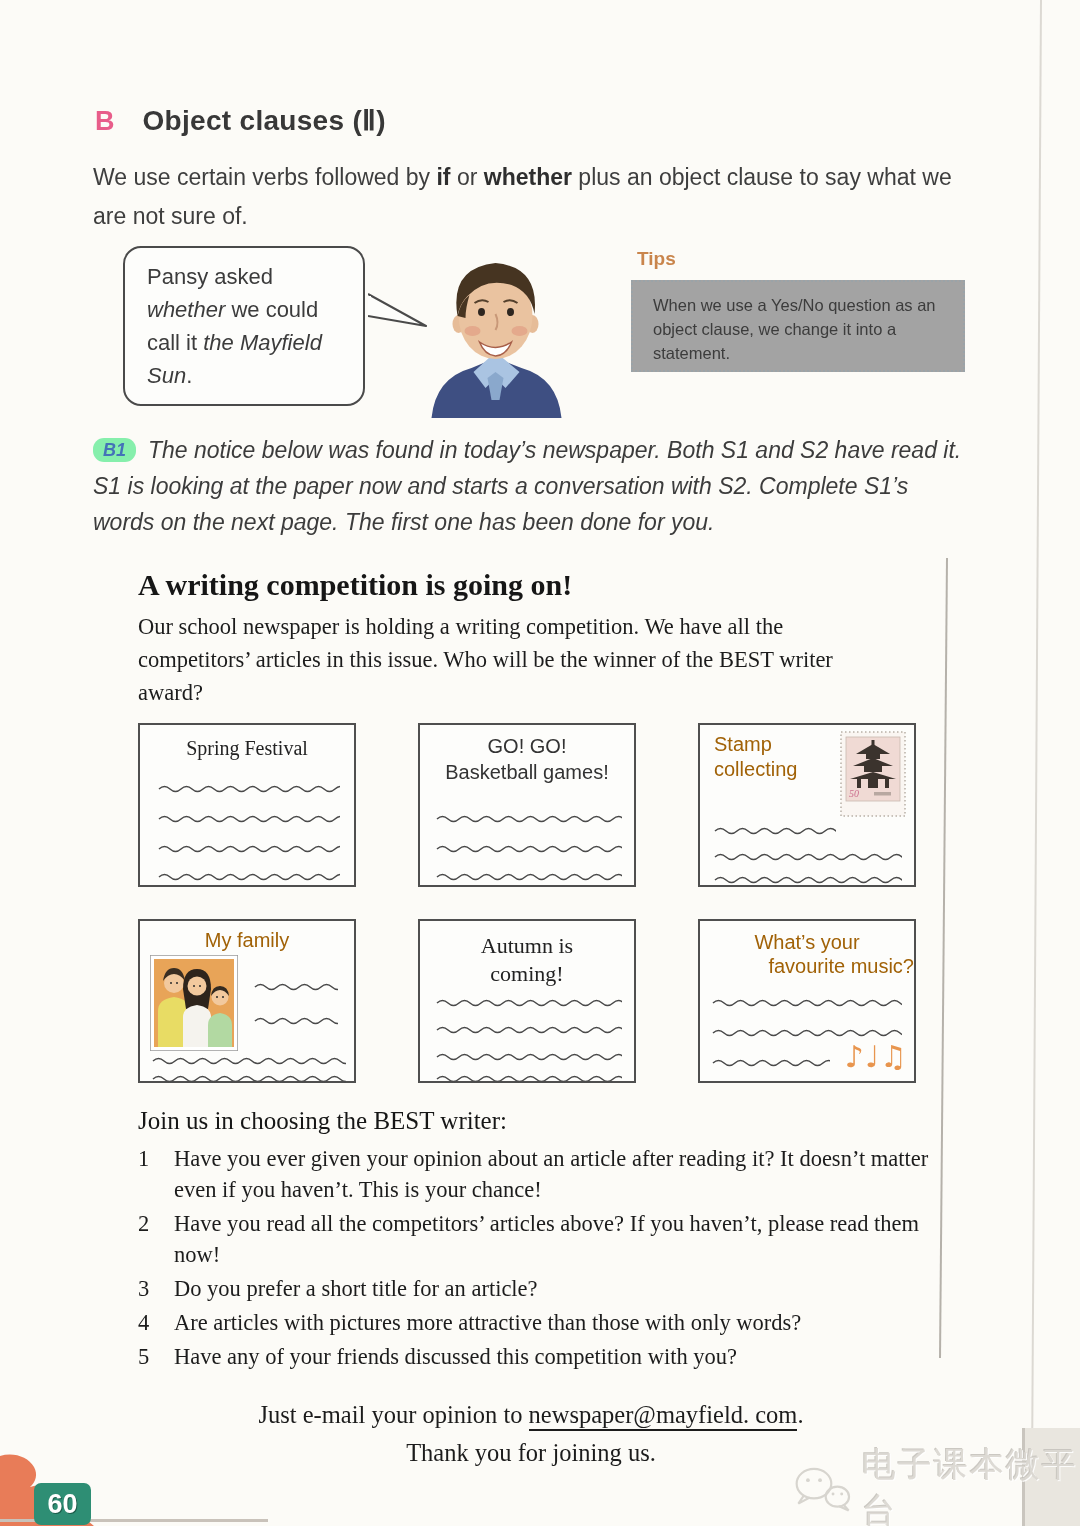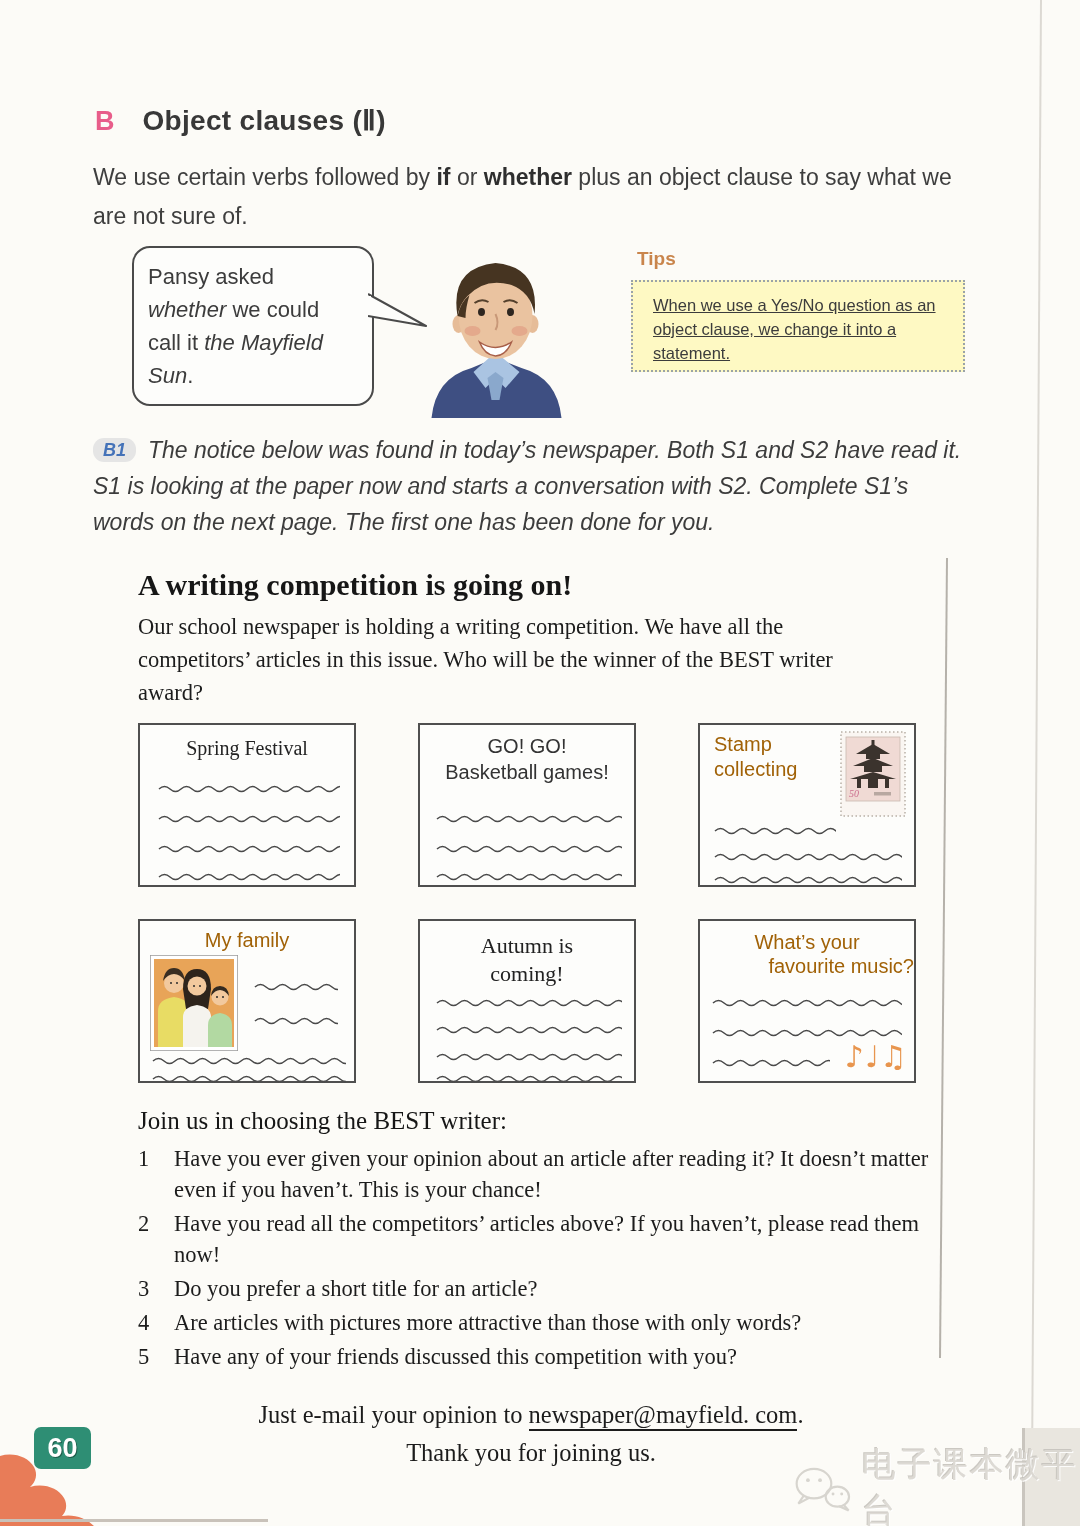--- a/index.html
+++ b/index.html
@@ -10,39 +10,39 @@
   }
 
   
   .sec-head { position:absolute; left:95px; top:104px; display:flex; align-items:baseline; }
   .sec-label { color:#e85d8a; font-weight:bold; font-size:27px; margin-right:28px; }
   .sec-title { color:#383838; font-weight:bold; font-size:28px; letter-spacing:.3px; }
   .intro-p { position:absolute; left:93px; top:158px; width:885px; font-size:23px; line-height:39px; color:#3e3e3e; }
   .intro-p b { color:#2e2e2e; }
 
   
-  .bubble { position:absolute; left:132px; top:246px; width:242px; min-height:110px;
+  .bubble { position:absolute; left:123px; top:246px; width:242px; min-height:110px;
     border:2px solid #4a4a4a; border-radius:18px; background:#fdfdfb;
-    padding:12px 14px; font-size:22px; line-height:33px; color:#3c3c3c; }
+    padding:12px 22px; font-size:22px; line-height:33px; color:#3c3c3c; }
   .bubble i { font-style:italic; }
   .bubble-tail { position:absolute; left:368px; top:292px; }
 
   
   .boy { position:absolute; left:413px; top:250px; }
 
   
   .tips-title { position:absolute; left:637px; top:248px; color:#c9854c; font-weight:bold; font-size:19px; }
   .tips-box { position:absolute; left:631px; top:280px; width:334px; height:92px;
-    border:2px dotted #9aa3a8; background:#fef9c3; padding:11px 14px 0 20px;
-    font-size:16.5px; line-height:24px; color:#3c3c3c;text-decoration:underline; }
+    border:2px dotted #9aa3a8; background:#a3a3a3; padding:11px 14px 0 20px;
+    font-size:16.5px; line-height:24px; color:#3c3c3c; }
 
   
   .b1-p { position:absolute; left:93px; top:432px; width:870px;
     font-style:italic; font-size:23px; line-height:36px; color:#3c3c3c; }
-  .b1-badge { display:inline-block; background:#e5e5e5; color:#4472b8;
+  .b1-badge { display:inline-block; background:#86efac; color:#4472b8;
     font-weight:bold; font-style:italic; font-size:18px; line-height:24px;
     padding:0 10px; border-radius:11px; margin-right:12px; vertical-align:2px; }
 
   
   .notice { position:absolute; left:110px; top:552px; width:842px;
     padding:16px 28px 0 28px; font-family:"Liberation Serif", serif; color:#1c1c1c; }
   .notice-title { font-size:30px; font-weight:bold; margin-bottom:8px; color:#161616; }
   .notice-intro { font-size:22.5px; line-height:33px; width:745px; margin-bottom:14px; }
 
   .cards { display:grid; grid-template-columns:repeat(3,218px); column-gap:62px; row-gap:32px; }
@@ -58,21 +58,21 @@
   .join-head { font-size:25px; margin-top:24px; margin-bottom:8px; color:#161616; }
   .q-row { display:flex; width:795px; font-size:22.5px; line-height:31px; margin-bottom:3px; }
   .q-num { width:36px; flex:none; }
   .q-text { flex:1; }
   .email-block { margin-top:24px; font-size:24.5px; line-height:38px;text-align:center; }
   .email { border-bottom:2px solid #1c1c1c; padding-bottom:1px; }
 
   
   .corner-orange { position:absolute; left:0; top:1452px; }
   .corner-shadow { position:absolute; left:0; top:1519px; width:268px; height:3px; background:#c9c2ba; }
-  .pagenum { position:absolute; left:34px; top:1427px; width:57px; height:42px;
+  .pagenum { position:absolute; left:34px; top:1483px; width:57px; height:42px;
     background:#2e8e74; border-radius:7px; color:#fff; font-weight:bold; font-size:27px;
     display:flex; align-items:center; justify-content:center;
     text-shadow:1px 1px 0 #1d5c4a; }
   .watermark { position:absolute; left:788px; top:1442px; display:flex; align-items:center; opacity:.9; }
   .wm-text { font-size:34px; color:#dad7d1; margin-left:8px; letter-spacing:2px;
     text-shadow:1px 1px 0 #ffffff, -1px -1px 0 #c6c3bd; }
 
   
   .clip-edge { position:absolute; left:946px; top:558px; width:2px; height:800px;
     background:#b5b1aa; transform:rotate(.5deg); transform-origin:top; }

